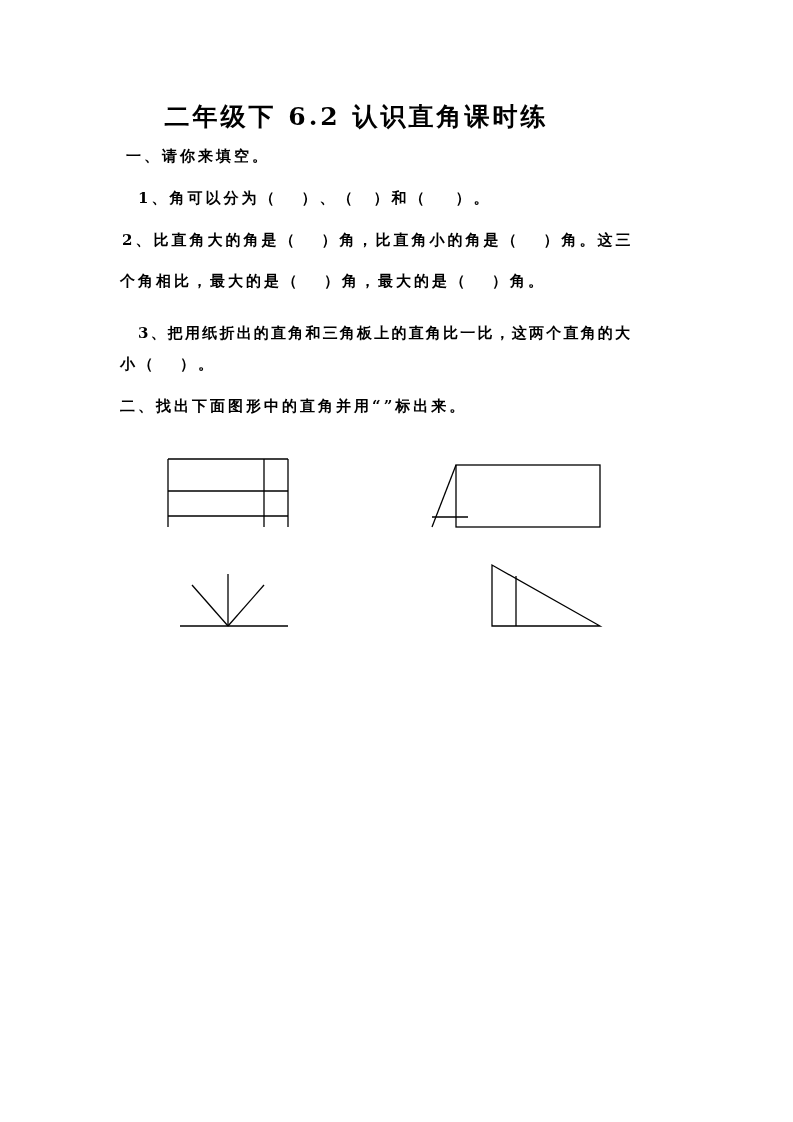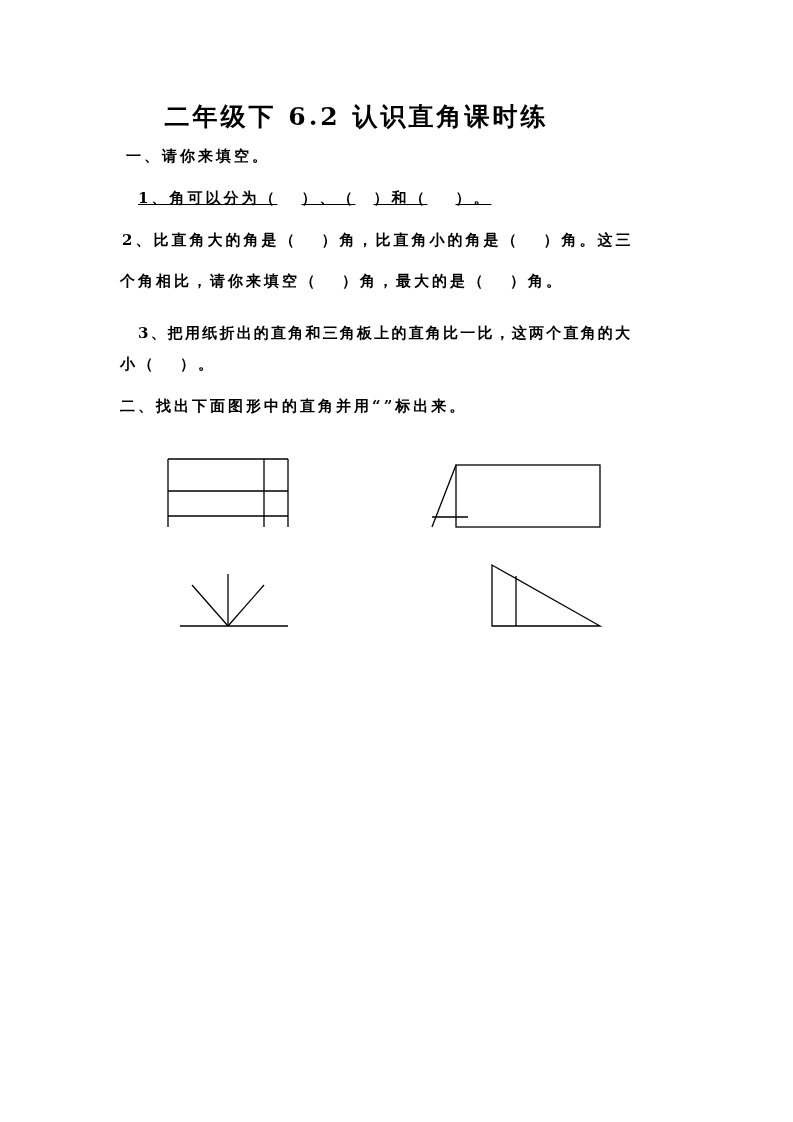--- a/index.html
+++ b/index.html
@@ -11,30 +11,30 @@
     .blank { display: inline-block; }
     svg.figs { position: absolute; left: 0; top: 0; }
   </style>
 </head>
 <body>
 
 <div class="title">二年级下 6.2 认识直角课时练</div>
 
 <div class="line" style="left:120px; top:147px;margin-left:6px;">一、请你来填空。</div>
 
-<div class="line" style="left:138px; top:189px;text-decoration:underline;">
+<div class="line" style="left:138px; top:189px;">
   <span>1、角可以分为（</span><span class="blank" style="width:24px"></span><span>）、（</span><span class="blank" style="width:18px"></span><span>）和（</span><span class="blank" style="width:28px"></span><span>）。</span>
 </div>
 
 <div class="line" style="left:122px; top:231px;">
   <span>2、比直角大的角是（</span><span class="blank" style="width:24px"></span><span>）角，比直角小的角是（</span><span class="blank" style="width:24px"></span><span>）角。这三</span>
 </div>
 
 <div class="line" style="left:120px; top:272px;">
-  <span>个角相比，请你来填空（</span><span class="blank" style="width:24px"></span><span>）角，最大的是（</span><span class="blank" style="width:24px"></span><span>）角。</span>
+  <span>个角相比，最大的是（</span><span class="blank" style="width:24px"></span><span>）角，最大的是（</span><span class="blank" style="width:24px"></span><span>）角。</span>
 </div>
 
 <div class="line" style="left:138px; top:324px; letter-spacing:2.2px;">3、把用纸折出的直角和三角板上的直角比一比，这两个直角的大</div>
 
 <div class="line" style="left:120px; top:355px;">
   <span>小（</span><span class="blank" style="width:24px"></span><span>）。</span>
 </div>
 
 <div class="line" style="left:120px; top:397px;text-align:right;">二、找出下面图形中的直角并用“”标出来。</div>
 

